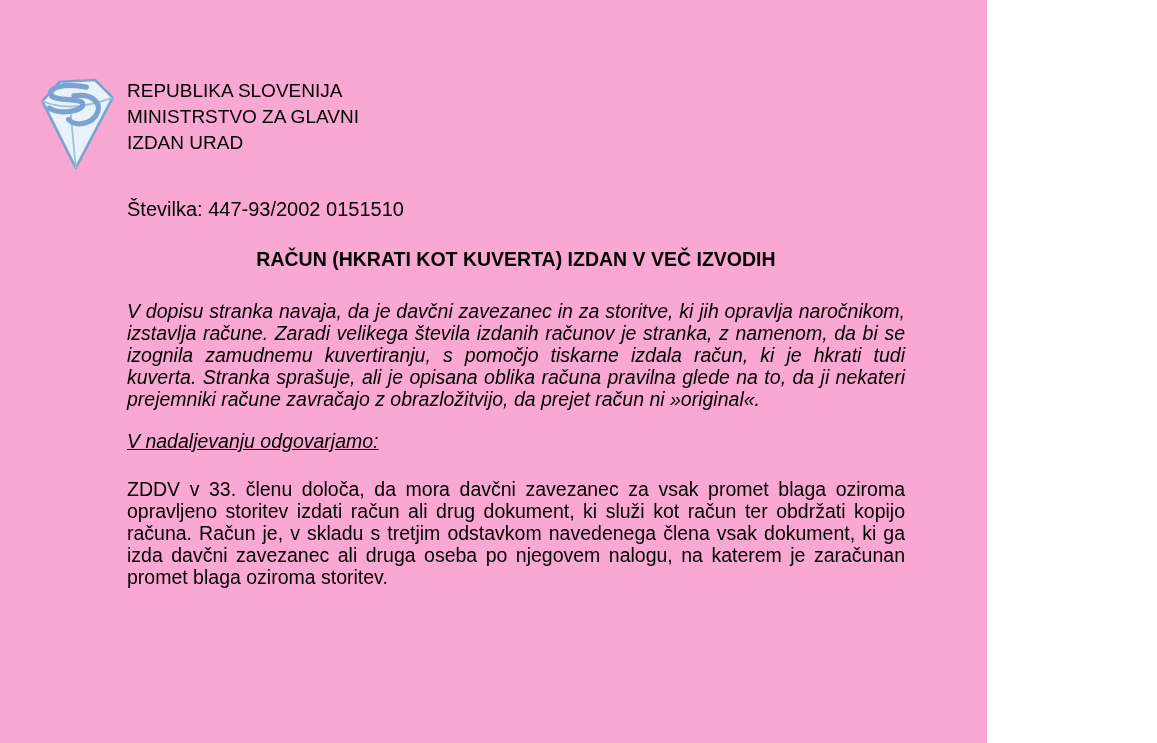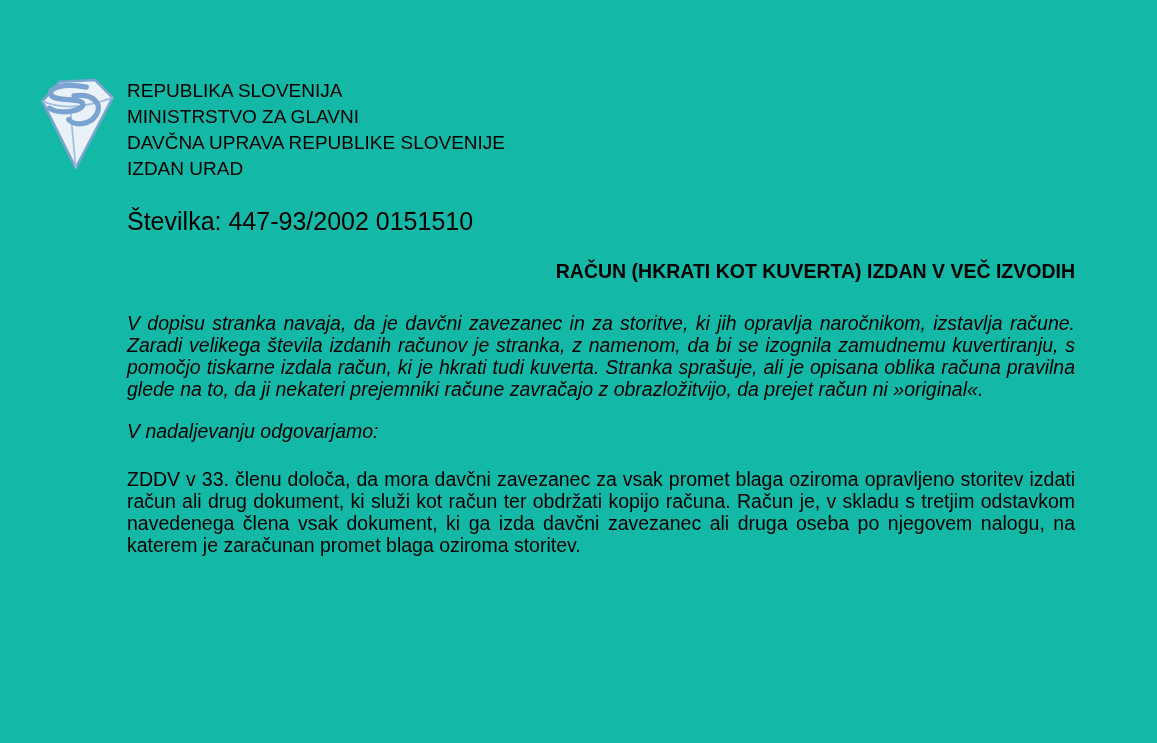--- a/index.html
+++ b/index.html
@@ -5,82 +5,81 @@
   html, body {
     margin: 0;
     padding: 0;
     background: #ffffff;
     width: 1157px;
     height: 743px;
     overflow: hidden;
   }
   .page {
     position: relative;
-    width: 1157px;
+    width: 987px;
     height: 743px;
-    background: #14b8a6;
+    background: #f9a8d4;
     color: #000000;
     font-family: "Liberation Sans", "DejaVu Sans", sans-serif;
     box-sizing: border-box;
     padding: 78px 82px 0 127px;
   }
   .logo {
     position: absolute;
     left: 30px;
     top: 72px;
     width: 88px;
     height: 104px;
   }
   .logo svg { width: 100%; height: 100%; }
   .letterhead-text {
     font-size: 19px;
     line-height: 26px;
     white-space: nowrap;
   }
   .meta {
-    margin-top: 26px;
-    font-size: 25px;
+    margin-top: 40px;
+    font-size: 20px;
     line-height: 26px;
   }
   .doc-title {
     margin: 24px 0 0 0;
     font-size: 19.5px;
     line-height: 27px;
     font-weight: bold;
-    text-align: right;
+    text-align: center;
   }
   .para {
     margin: 27px 0 0 0;
     font-size: 19.5px;
     line-height: 22px;
     text-align: justify;
   }
   .para.italic { font-style: italic; }
-  .para.single { text-align: left; margin-top: 20px; }
+  .para.single { text-align: left; margin-top: 20px; text-decoration: underline; }
   .para.p3 { margin-top: 26px; }
 </style>
 </head>
 <body>
 
 <div class="page">
 
   <div class="logo">
     <svg viewBox="0 0 100 112" xmlns="http://www.w3.org/2000/svg">
       <path d="M14 30 L34 8 L74 6 L94 26 L52 106 Z" fill="#e9f1f9" stroke="#7aa3d1" stroke-width="3" stroke-linejoin="round"></path>
       <path d="M14 30 Q46 44 94 26" fill="none" stroke="#9dbfe2" stroke-width="2"></path>
       <path d="M46 41 L52 106" fill="none" stroke="#9dbfe2" stroke-width="2"></path>
       <path d="M64 14 C38 9 20 15 24 23 C28 31 58 26 60 33 C62 41 34 46 22 38" fill="none" stroke="#7aa3d1" stroke-width="6" stroke-linecap="round"></path>
       <path d="M50 24 C73 21 83 34 75 46 C67 58 50 58 44 51" fill="none" stroke="#7aa3d1" stroke-width="6" stroke-linecap="round"></path>
     </svg>
   </div>
 
   <div class="letterhead-text">
     <div>REPUBLIKA SLOVENIJA</div>
     <div>MINISTRSTVO ZA GLAVNI</div>
-    <div>DAVČNA UPRAVA REPUBLIKE SLOVENIJE</div>
     <div>IZDAN URAD</div>
   </div>
 
   <div class="meta">
     <div>
       <span>Številka:</span>
       <span>447-93/2002 0151510</span>
     </div>
   </div>
 

